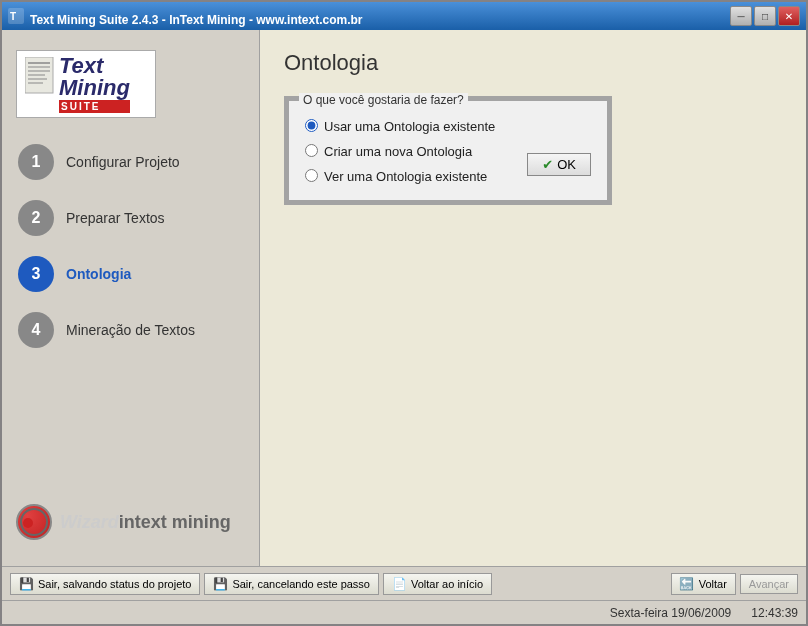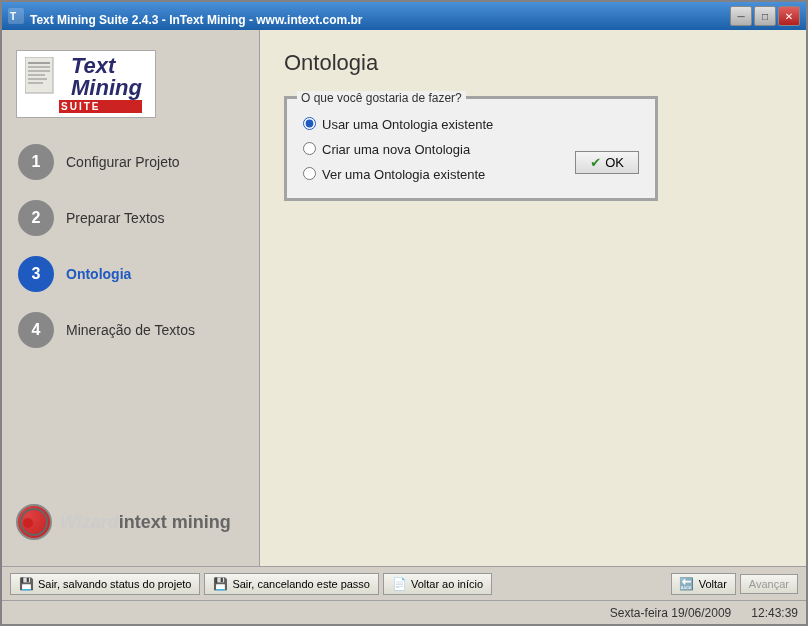--- a/index.html
+++ b/index.html
@@ -83,21 +83,20 @@
       flex-direction: column;
       align-items: flex-start;
       width: 140px;
     }
     .logo-text-mining {
       font-size: 22px;
       font-weight: bold;
       font-style: italic;
       color: #2a2a6a;
       line-height: 1;
-      margin-left: 12px;
     }
     .logo-suite-badge {
       background: #cc2222;
       color: white;
       font-size: 10px;
       font-weight: bold;
       padding: 1px 2px;
       letter-spacing: 2px;
       margin-top: 1px;
     }
@@ -186,24 +185,24 @@
     }
     .page-title {
       font-size: 22px;
       font-weight: normal;
       color: #333;
       margin-bottom: 20px;
     }
 
     
     .dialog-box {
-      border: 3px solid #a3a3a3;
+      border: 5px solid #a3a3a3;
       background: #f0f0f0;
       padding: 12px 16px 16px 16px;
-      width: 374px;
+      width: 328px;
       position: relative;
     }
     .dialog-legend {
       position: absolute;
       top: -8px;
       left: 10px;
       background: #f0f0f0;
       padding: 0 4px;
       font-size: 12px;
       color: #333;

